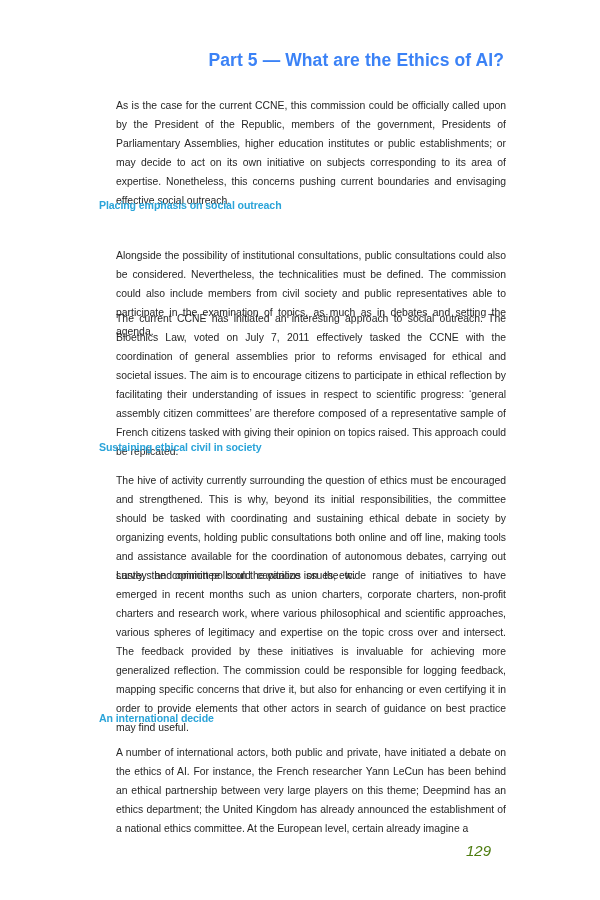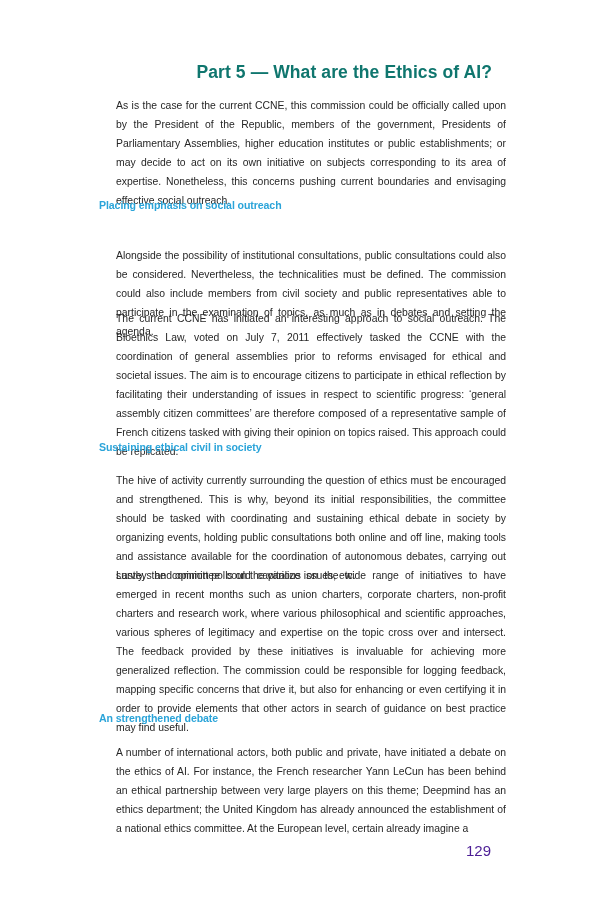--- a/index.html
+++ b/index.html
@@ -1,36 +1,36 @@
 <!DOCTYPE html>
 <html><head>
   <meta charset="utf-8">
   <style>
     html, body { margin: 0; padding: 0; background: #ffffff; }
     body { width: 600px; height: 900px; position: relative; overflow: hidden;
       font-family: "Liberation Sans", sans-serif; color: #1e1e1e; }
     .part-title { position: absolute; right: 92px; top: 46px; font-size: 17.5px; font-weight: bold;
-      color: #0f766e; letter-spacing: 0.1px; margin: 16px; }
+      color: #3b82f6; letter-spacing: 0.1px; margin: 4px; }
     .para { position: absolute; left: 116px; width: 390px; font-size: 10.4px; line-height: 19px;
       text-align: justify; margin: 0; color: #262626; }
     .section-heading { position: absolute; left: 55px; font-size: 10.6px; font-weight: bold;
       color: #2ba4d9; margin: 0; letter-spacing: -0.1px; padding-left: 44px; }
-    .page-number { position: absolute; left: 466px; top: 842px; font-size: 15px; color: #4c1d95; }
+    .page-number { position: absolute; left: 466px; top: 842px; font-size: 15px; color: #4d7c0f; font-style: italic; }
   </style>
 </head>
 <body>
 
 <h1 class="part-title">Part 5 — What are the Ethics of AI?</h1>
 
 <p class="para" style="top:96px;">As is the case for the current CCNE, this commission could be officially called upon by the President of the Republic, members of the government, Presidents of Parliamentary Assemblies, higher education institutes or public establishments; or may decide to act on its own initiative on subjects corresponding to its area of expertise. Nonetheless, this concerns pushing current boundaries and envisaging effective social outreach.</p>
 
 <h2 class="section-heading" style="top:199px;">Placing emphasis on social outreach</h2>
 <p class="para" style="top:246px;">Alongside the possibility of institutional consultations, public consultations could also be considered. Nevertheless, the technicalities must be defined. The commission could also include members from civil society and public representatives able to participate in the examination of topics, as much as in debates and setting the agenda.</p>
 <p class="para" style="top:309px;">The current CCNE has initiated an interesting approach to social outreach. The Bioethics Law, voted on July 7, 2011 effectively tasked the CCNE with the coordination of general assemblies prior to reforms envisaged for ethical and societal issues. The aim is to encourage citizens to participate in ethical reflection by facilitating their understanding of issues in respect to scientific progress: ‘general assembly citizen committees’ are therefore composed of a representative sample of French citizens tasked with giving their opinion on topics raised. This approach could be replicated.</p>
 
 <h2 class="section-heading" style="top:441px;">Sustaining ethical civil in society</h2>
 <p class="para" style="top:471px;">The hive of activity currently surrounding the question of ethics must be encouraged and strengthened. This is why, beyond its initial responsibilities, the committee should be tasked with coordinating and sustaining ethical debate in society by organizing events, holding public consultations both online and off line, making tools and assistance available for the coordination of autonomous debates, carrying out surveys and opinion polls on the various issues, etc.</p>
 <p class="para" style="top:566px;">Lastly, the committee could capitalize on the wide range of initiatives to have emerged in recent months such as union charters, corporate charters, non-profit charters and research work, where various philosophical and scientific approaches, various spheres of legitimacy and expertise on the topic cross over and intersect. The feedback provided by these initiatives is invaluable for achieving more generalized reflection. The commission could be responsible for logging feedback, mapping specific concerns that drive it, but also for enhancing or even certifying it in order to provide elements that other actors in search of guidance on best practice may find useful.</p>
 
-<h2 class="section-heading" style="top:712px;">An strengthened debate</h2>
+<h2 class="section-heading" style="top:712px;">An international decide</h2>
 <p class="para" style="top:743px;">A number of international actors, both public and private, have initiated a debate on the ethics of AI. For instance, the French researcher Yann LeCun has been behind an ethical partnership between very large players on this theme; Deepmind has an ethics department; the United Kingdom has already announced the establishment of a national ethics committee. At the European level, certain already imagine a</p>
 
 <div class="page-number">129</div>
 
 </body></html>

